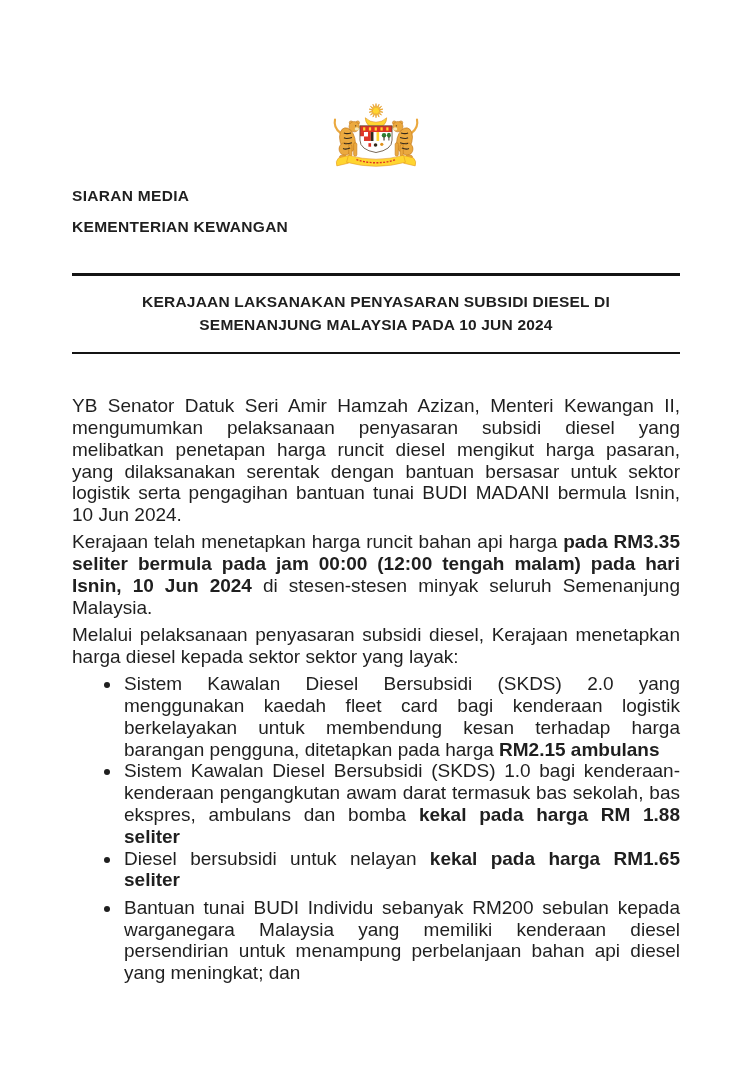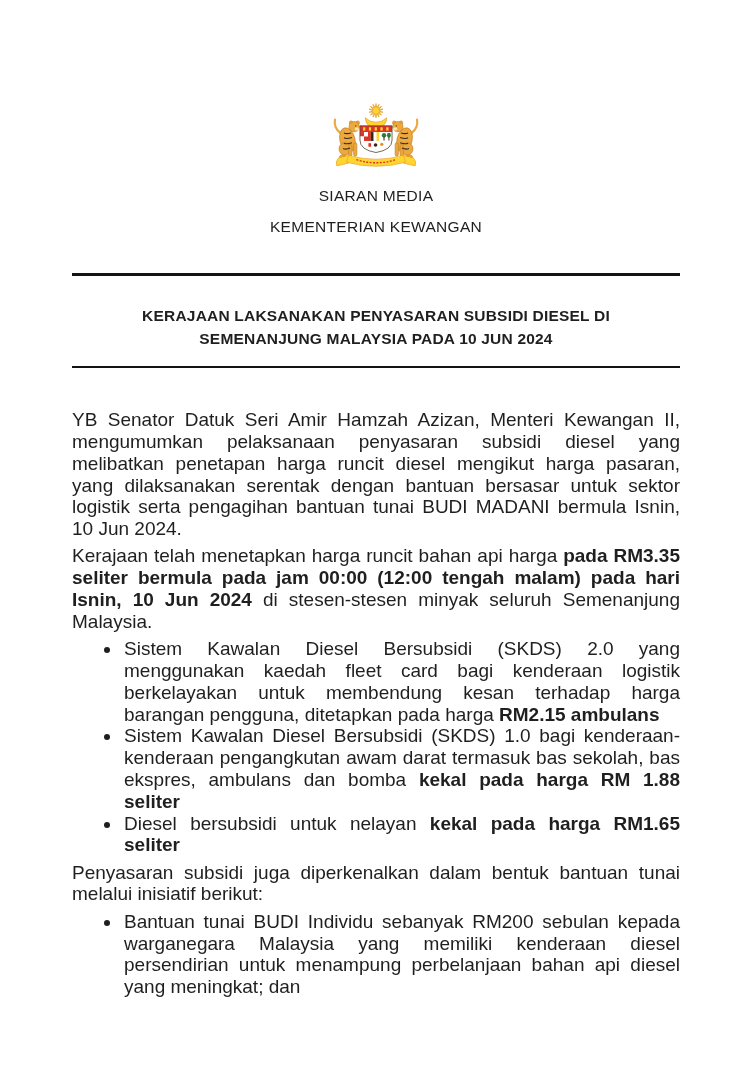--- a/index.html
+++ b/index.html
@@ -7,29 +7,29 @@
     width: 752px; height: 1080px;
     background: var(--page-bg, #ffffff);
     color: var(--text, #1f1f1f);
     font-family: "Liberation Sans", "DejaVu Sans", sans-serif;
     overflow: hidden;
   }
   .content { padding: 0 72px; }
 
   .crest { display: block; margin: 100px auto 0; width: 98px; height: 73px; }
 
-  .masthead { text-align: center; font-weight: normal; font-size: 15.5px; letter-spacing: .3px; }
+  .masthead { font-weight: bold; font-size: 15.5px; letter-spacing: .3px; }
   .masthead-line1 { margin-top: 14px; }
   .masthead-line2 { margin-top: 13px; }
 
   .rule { height: 2.6px; background: var(--rule, #141414); }
   .rule-top { margin-top: 37px; }
   .rule-bottom { margin-top: 16px; }
 
-  .doc-title { margin-top: 28px; text-align: center; font-weight: bold;
+  .doc-title { margin-top: 14px; text-align: center; font-weight: bold;
                font-size: 15.5px; line-height: 23px; letter-spacing: .2px; }
 
   .doc-body { margin-top: 41px; font-size: 19px; line-height: 21.8px; text-align: justify; }
   .doc-body p { margin: 0 0 5.5px; }
   .doc-body ul { margin: 1px 0 5.5px; padding-left: 50px; list-style: disc; }
   .doc-body li { margin: 0; padding-left: 2px; text-align: justify; }
   .second-section { margin-top: 17px; }
   strong { font-weight: bold; }
 </style>
 </head>
@@ -115,27 +115,27 @@
 
   <div class="rule rule-bottom"></div>
 
   <div class="doc-body">
 
     <p>YB Senator Datuk Seri Amir Hamzah Azizan, Menteri Kewangan II, mengumumkan pelaksanaan penyasaran subsidi diesel yang melibatkan penetapan harga runcit diesel mengikut harga pasaran, yang dilaksanakan serentak dengan bantuan bersasar untuk sektor logistik serta pengagihan bantuan tunai BUDI MADANI bermula Isnin, 10 Jun 2024.</p>
 
     <p><span>Kerajaan telah menetapkan harga runcit bahan api harga </span><strong>pada RM3.35 seliter bermula pada jam 00:00 (12:00 tengah malam) pada hari Isnin, 10 Jun 2024</strong><span> di stesen-stesen minyak seluruh Semenanjung Malaysia.</span></p>
 
 
+    <p>Melalui pelaksanaan penyasaran subsidi diesel, Kerajaan menetapkan harga diesel kepada sektor sektor yang layak:</p>
 
     <ul>
       <li><span>Sistem Kawalan Diesel Bersubsidi (SKDS) 2.0 yang menggunakan kaedah fleet card bagi kenderaan logistik berkelayakan untuk membendung kesan terhadap harga barangan pengguna, ditetapkan pada harga </span><strong>RM2.15 ambulans</strong></li>
       <li><span>Sistem Kawalan Diesel Bersubsidi (SKDS) 1.0 bagi kenderaan-kenderaan pengangkutan awam darat termasuk bas sekolah, bas ekspres, ambulans dan bomba </span><strong>kekal pada harga RM 1.88 seliter</strong></li>
       <li><span>Diesel bersubsidi untuk nelayan </span><strong>kekal pada harga RM1.65 seliter</strong></li>
     </ul>
 
-    <p class="second-section">Penyasaran subsidi juga diperkenalkan dalam bentuk bantuan tunai melalui inisiatif berikut:</p>
 
     <ul>
       <li><span>Bantuan tunai BUDI Individu sebanyak RM200 sebulan kepada warganegara Malaysia yang memiliki kenderaan diesel persendirian untuk menampung perbelanjaan bahan api diesel yang meningkat; dan</span><strong></strong></li>
     </ul>
 
   </div>
 </div>
 
 </body></html>

